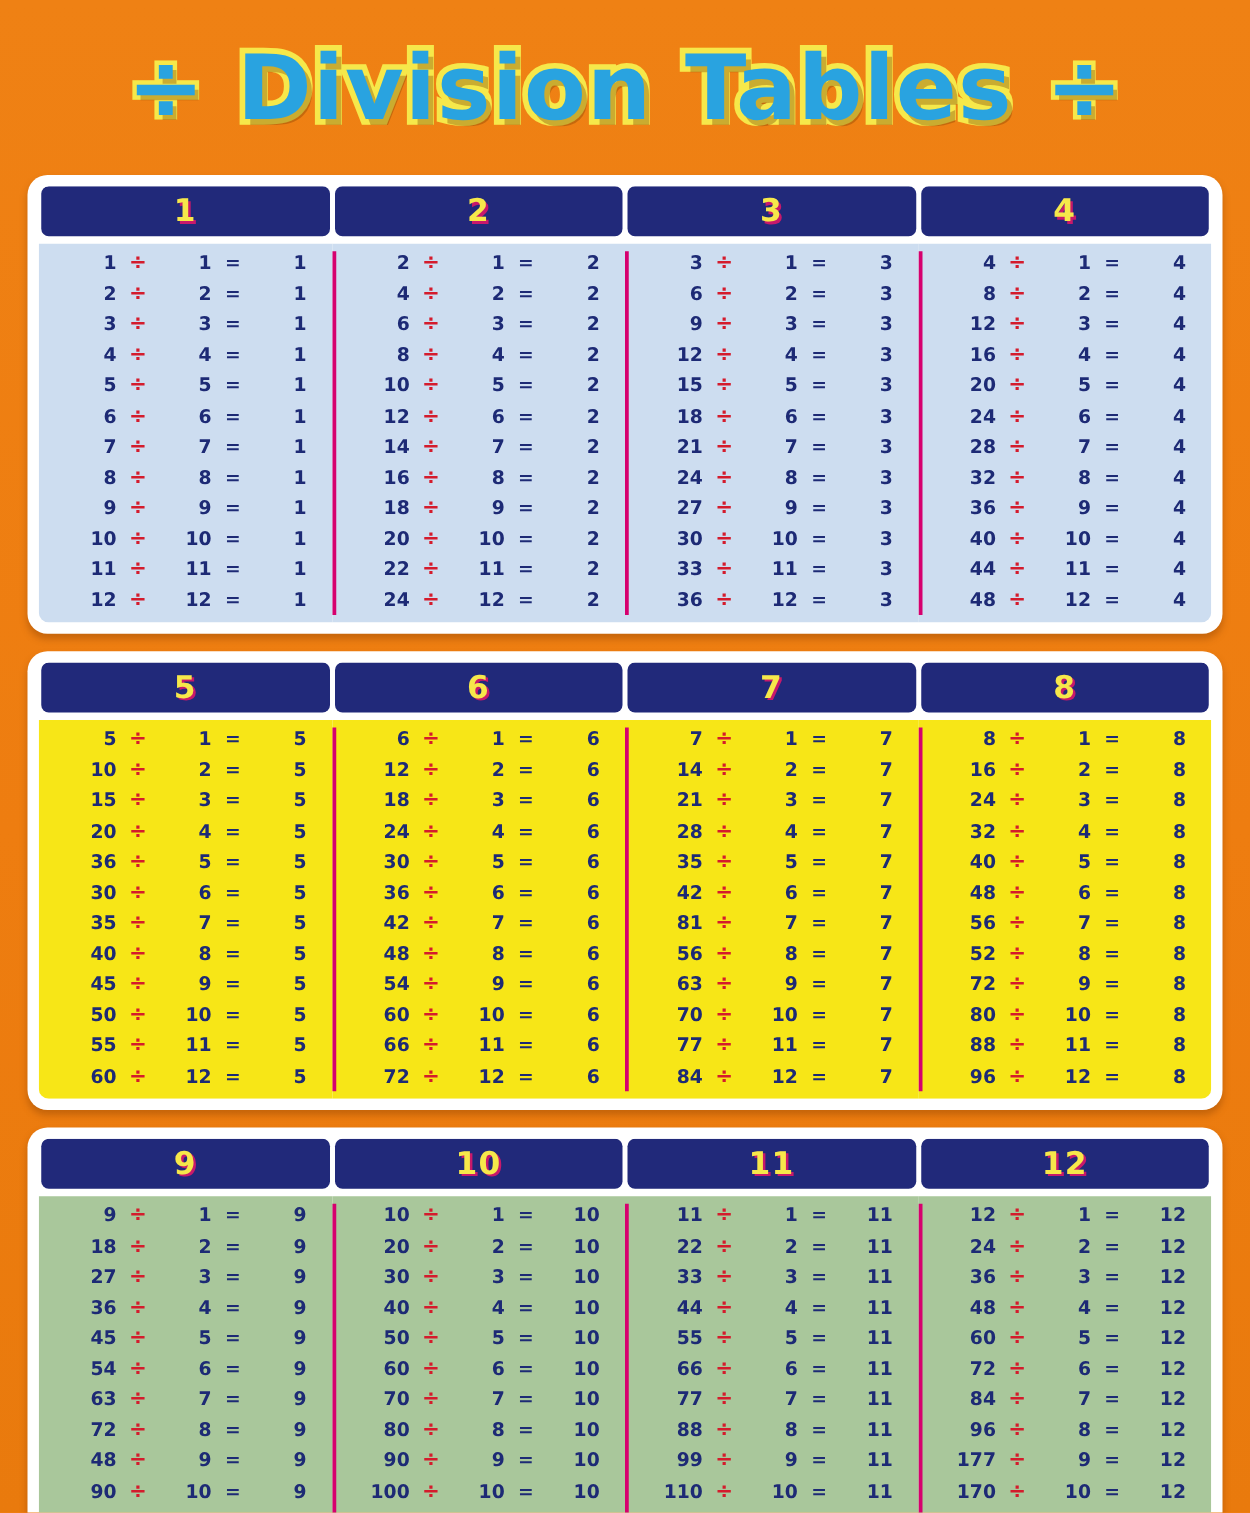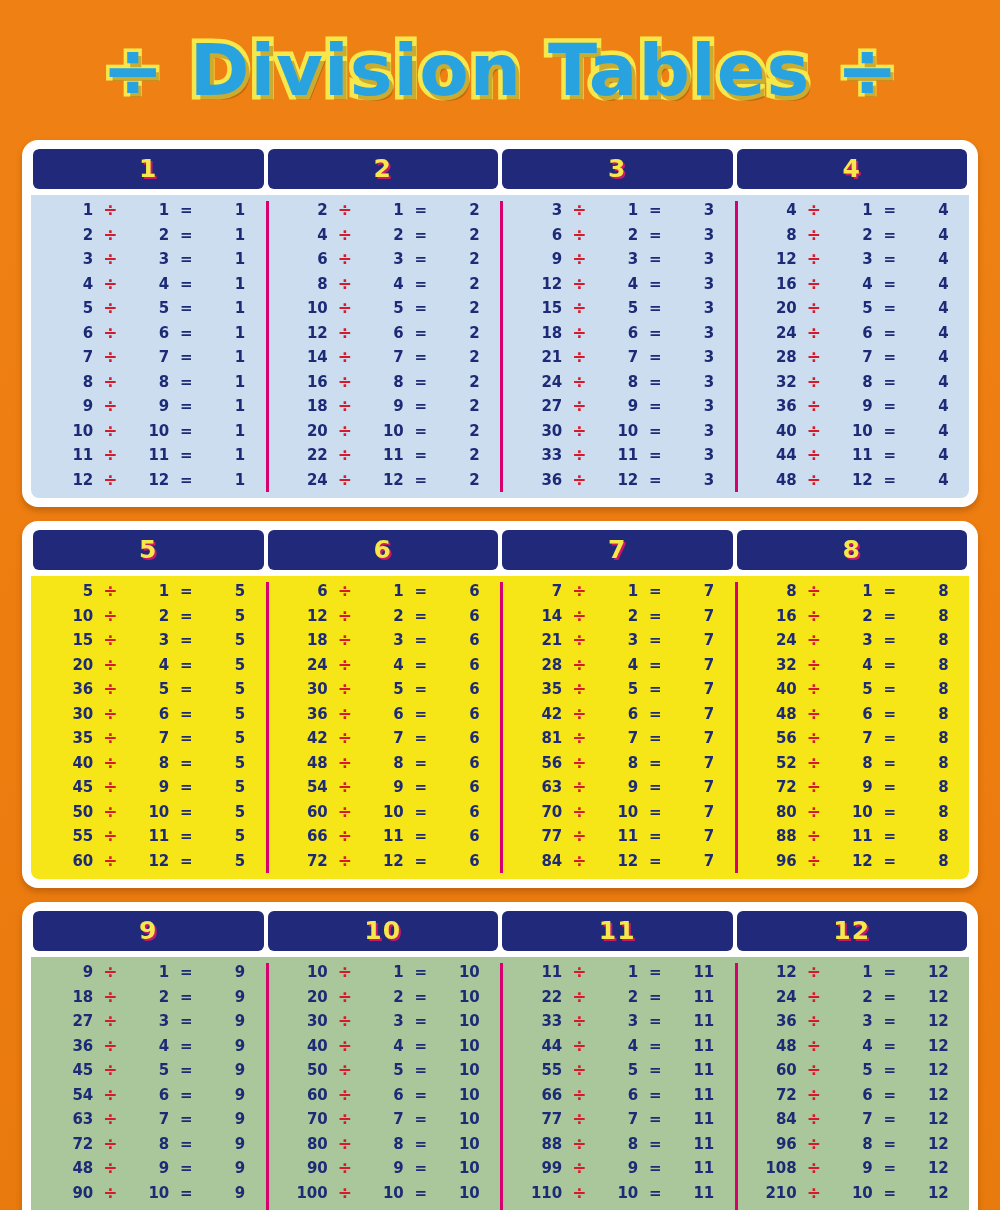--- a/index.html
+++ b/index.html
@@ -1173,28 +1173,28 @@
                 <span class="cell">12</span>
               </div>
               <div class="row">
                 <span class="cell">96</span>
                 <span class="op">÷</span>
                 <span class="cell">8</span>
                 <span class="eq">=</span>
                 <span class="cell">12</span>
               </div>
               <div class="row">
-                <span class="cell">108</span>
-                <span class="op">÷</span>
-                <span class="cell">9</span>
-                <span class="eq">=</span>
-                <span class="cell">12</span>
-              </div>
-              <div class="row">
-                <span class="cell">210</span>
+                <span class="cell">177</span>
+                <span class="op">÷</span>
+                <span class="cell">9</span>
+                <span class="eq">=</span>
+                <span class="cell">12</span>
+              </div>
+              <div class="row">
+                <span class="cell">170</span>
                 <span class="op">÷</span>
                 <span class="cell">10</span>
                 <span class="eq">=</span>
                 <span class="cell">12</span>
               </div>
               <div class="row">
                 <span class="cell">132</span>
                 <span class="op">÷</span>
                 <span class="cell">11</span>
                 <span class="eq">=</span>

